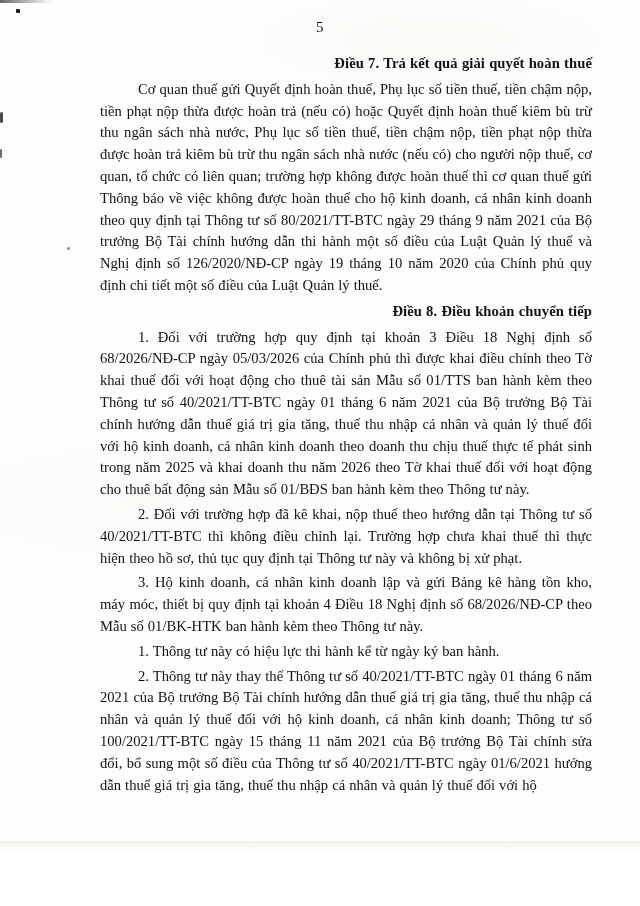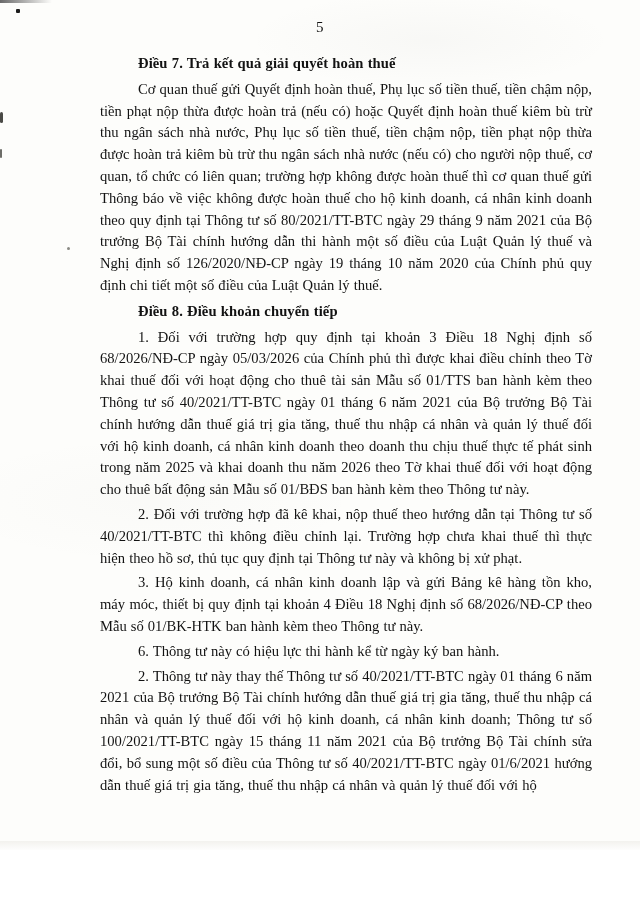--- a/index.html
+++ b/index.html
@@ -27,21 +27,21 @@
   }
   .content {
     margin: 17px 48px 0 100px;
     font-size: 14.6px;
     line-height: 21.8px;
     text-align: justify;
     word-spacing: 0.4px;
   }
   .block-heading {
     font-weight: bold;
-    text-align: left;
+    text-align: right;
     margin: 4px 0 4px 38px;
     letter-spacing: 0.1px;
   }
   .block-para {
     margin: 3px 0;
     text-indent: 38px;
   }
   
   .footer-bar {
     position: absolute;
@@ -102,20 +102,20 @@
 
   <div class="page-number">5</div>
 
   <div class="content">
     <div class="block-heading">Điều 7. Trả kết quả giải quyết hoàn thuế</div>
     <p class="block-para">Cơ quan thuế gửi Quyết định hoàn thuế, Phụ lục số tiền thuế, tiền chậm nộp, tiền phạt nộp thừa được hoàn trả (nếu có) hoặc Quyết định hoàn thuế kiêm bù trừ thu ngân sách nhà nước, Phụ lục số tiền thuế, tiền chậm nộp, tiền phạt nộp thừa được hoàn trả kiêm bù trừ thu ngân sách nhà nước (nếu có) cho người nộp thuế, cơ quan, tổ chức có liên quan; trường hợp không được hoàn thuế thì cơ quan thuế gửi Thông báo về việc không được hoàn thuế cho hộ kinh doanh, cá nhân kinh doanh theo quy định tại Thông tư số 80/2021/TT-BTC ngày 29 tháng 9 năm 2021 của Bộ trưởng Bộ Tài chính hướng dẫn thi hành một số điều của Luật Quản lý thuế và Nghị định số 126/2020/NĐ-CP ngày 19 tháng 10 năm 2020 của Chính phủ quy định chi tiết một số điều của Luật Quản lý thuế.</p>
     <div class="block-heading">Điều 8. Điều khoản chuyển tiếp</div>
     <p class="block-para">1. Đối với trường hợp quy định tại khoản 3 Điều 18 Nghị định số 68/2026/NĐ-CP ngày 05/03/2026 của Chính phủ thì được khai điều chỉnh theo Tờ khai thuế đối với hoạt động cho thuê tài sản Mẫu số 01/TTS ban hành kèm theo Thông tư số 40/2021/TT-BTC ngày 01 tháng 6 năm 2021 của Bộ trưởng Bộ Tài chính hướng dẫn thuế giá trị gia tăng, thuế thu nhập cá nhân và quản lý thuế đối với hộ kinh doanh, cá nhân kinh doanh theo doanh thu chịu thuế thực tế phát sinh trong năm 2025 và khai doanh thu năm 2026 theo Tờ khai thuế đối với hoạt động cho thuê bất động sản Mẫu số 01/BĐS ban hành kèm theo Thông tư này.</p>
     <p class="block-para">2. Đối với trường hợp đã kê khai, nộp thuế theo hướng dẫn tại Thông tư số 40/2021/TT-BTC thì không điều chỉnh lại. Trường hợp chưa khai thuế thì thực hiện theo hồ sơ, thủ tục quy định tại Thông tư này và không bị xử phạt.</p>
     <p class="block-para">3. Hộ kinh doanh, cá nhân kinh doanh lập và gửi Bảng kê hàng tồn kho, máy móc, thiết bị quy định tại khoản 4 Điều 18 Nghị định số 68/2026/NĐ-CP theo Mẫu số 01/BK-HTK ban hành kèm theo Thông tư này.</p>
-    <p class="block-para">6. Thông tư này có hiệu lực thi hành kể từ ngày ký ban hành.</p>
+    <p class="block-para">1. Thông tư này có hiệu lực thi hành kể từ ngày ký ban hành.</p>
     <p class="block-para">2. Thông tư này thay thế Thông tư số 40/2021/TT-BTC ngày 01 tháng 6 năm 2021 của Bộ trưởng Bộ Tài chính hướng dẫn thuế giá trị gia tăng, thuế thu nhập cá nhân và quản lý thuế đối với hộ kinh doanh, cá nhân kinh doanh; Thông tư số 100/2021/TT-BTC ngày 15 tháng 11 năm 2021 của Bộ trưởng Bộ Tài chính sửa đổi, bổ sung một số điều của Thông tư số 40/2021/TT-BTC ngày 01/6/2021 hướng dẫn thuế giá trị gia tăng, thuế thu nhập cá nhân và quản lý thuế đối với hộ</p>
   </div>
 
   <div class="scan-edge"></div>
   <div class="footer-bar"></div>
 
 </div>
 
 </body></html>

